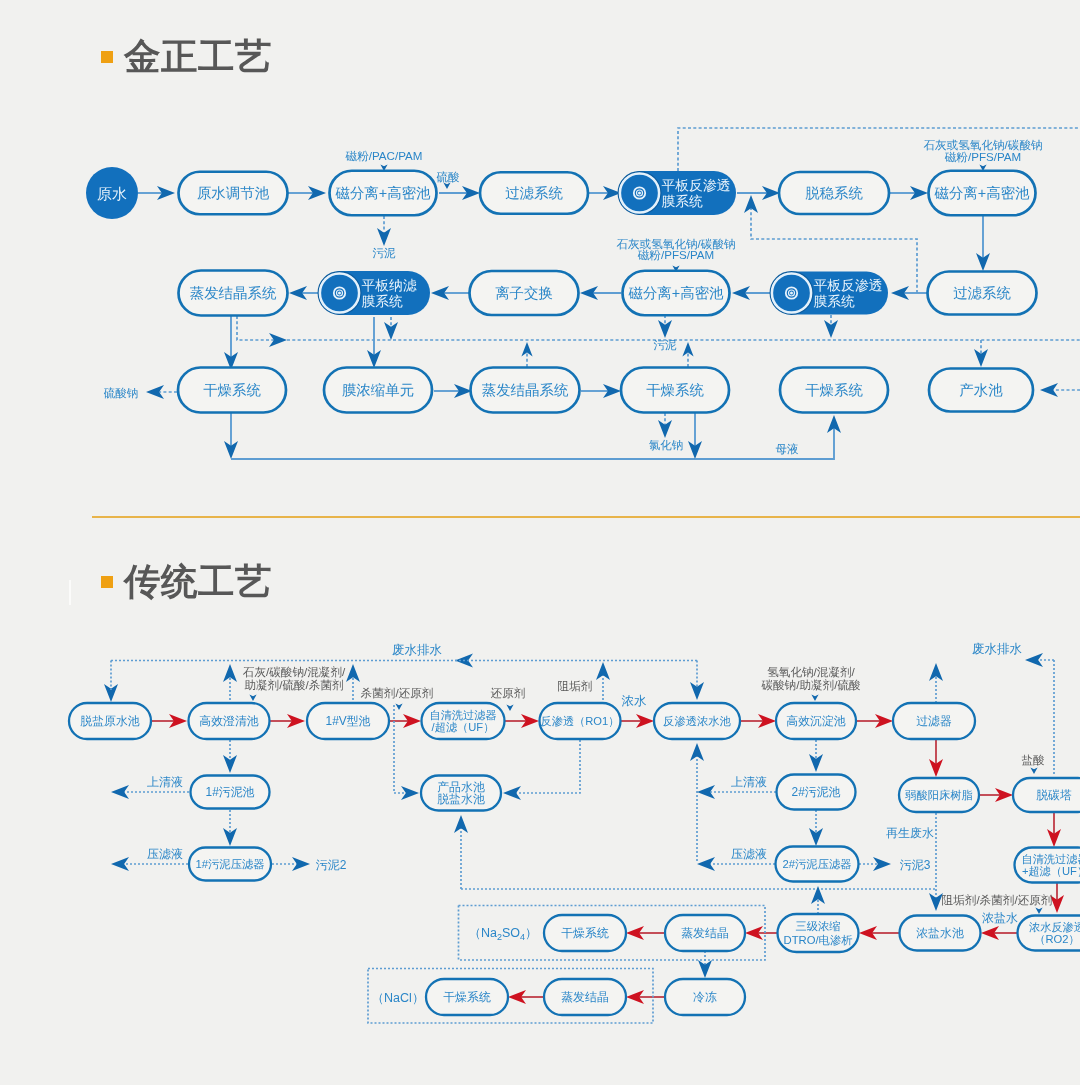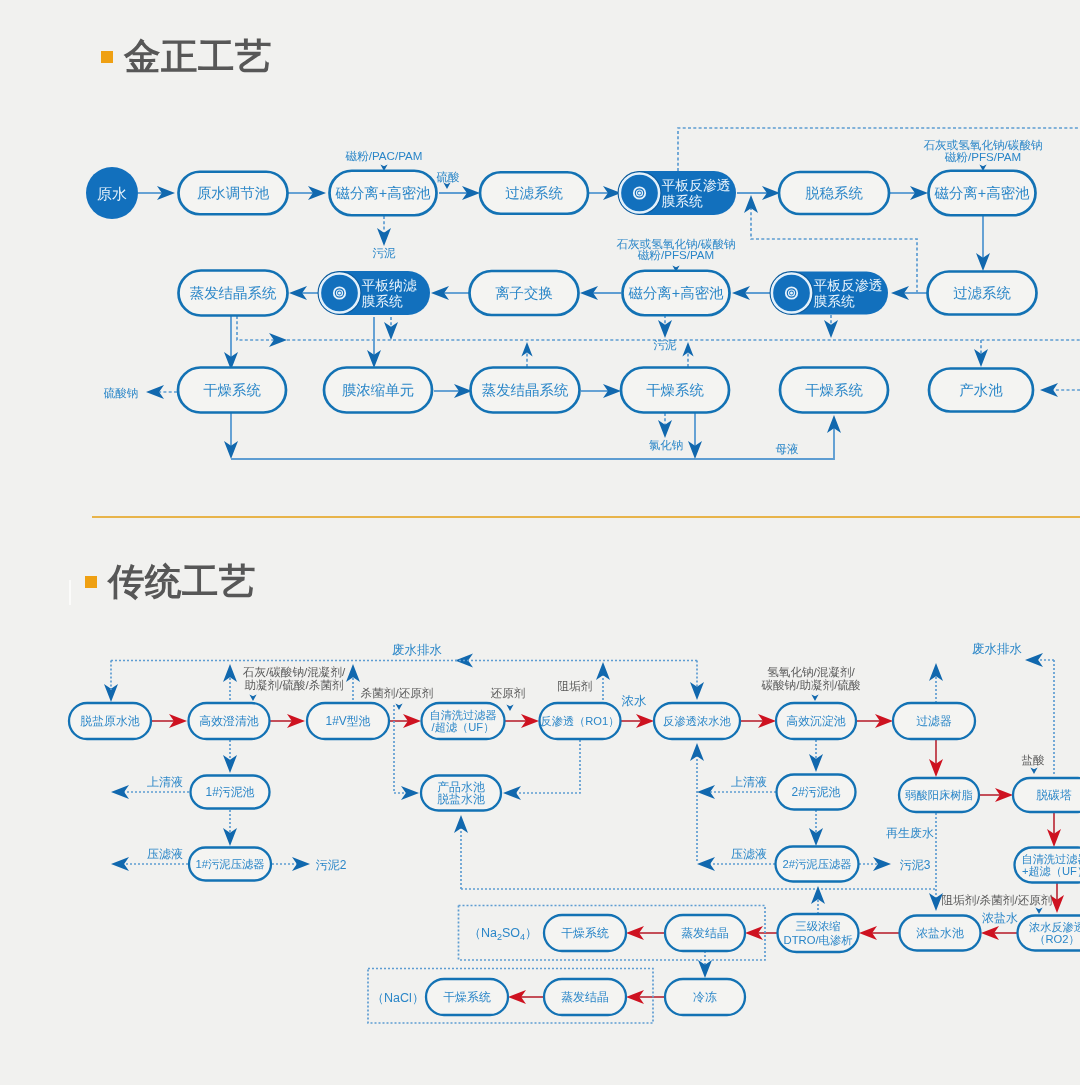--- a/index.html
+++ b/index.html
@@ -18,21 +18,21 @@
 </style>
 </head>
 <body>
 <div id="stage">
   <div class="sec-head" id="sec1" style="left:58px;top:39px;">
     <span class="sec-bullet"></span>
     <span class="sec-title">金正工艺</span>
   </div>
   <div id="divider"></div>
   <div id="artifact"></div>
-  <div class="sec-head" id="sec2" style="left:42px;top:564px;">
+  <div class="sec-head" id="sec2" style="left:58px;top:564px;">
     <span class="sec-bullet"></span>
     <span class="sec-title">传统工艺</span>
   </div>
   <svg id="diagram" width="1080" height="1085" viewBox="0 0 1080 1085">
       <g>
         <path d="M95,193 L123.9,193" fill="none" stroke="#5e9dd2" stroke-width="1.9"></path>
         <path d="M132,193 L114,186 L118.86,193 L114,200 Z" fill="#1168ae"></path>
         <path d="M245,193 L274.9,193" fill="none" stroke="#5e9dd2" stroke-width="1.9"></path>
         <path d="M283,193 L265,186 L269.86,193 L265,200 Z" fill="#1168ae"></path>
         <path d="M396,193 L428.9,193" fill="none" stroke="#5e9dd2" stroke-width="1.9"></path>

